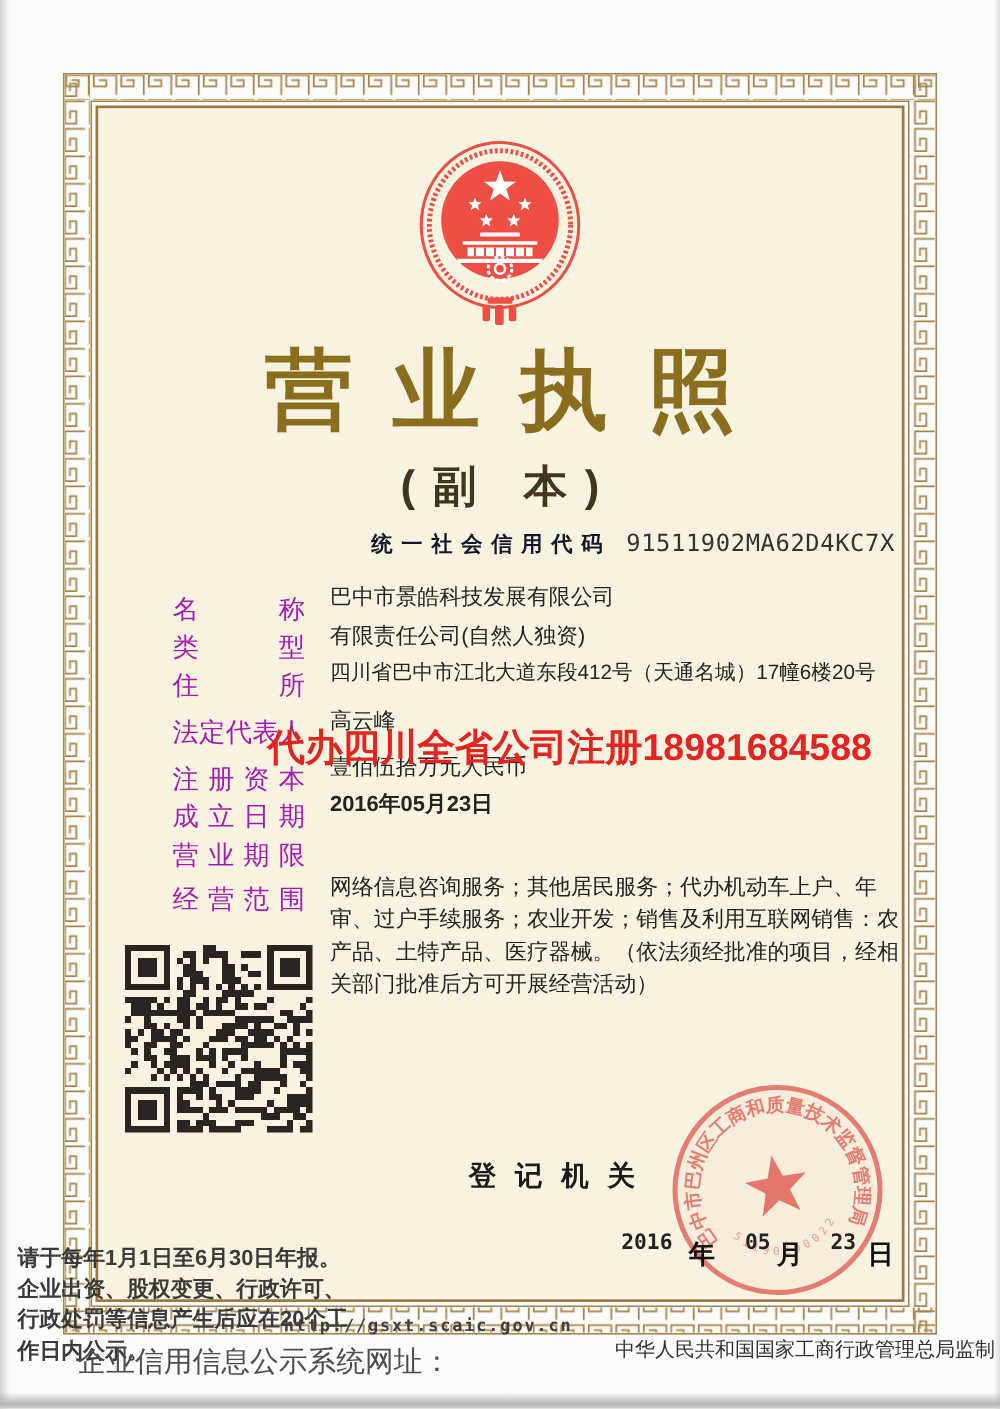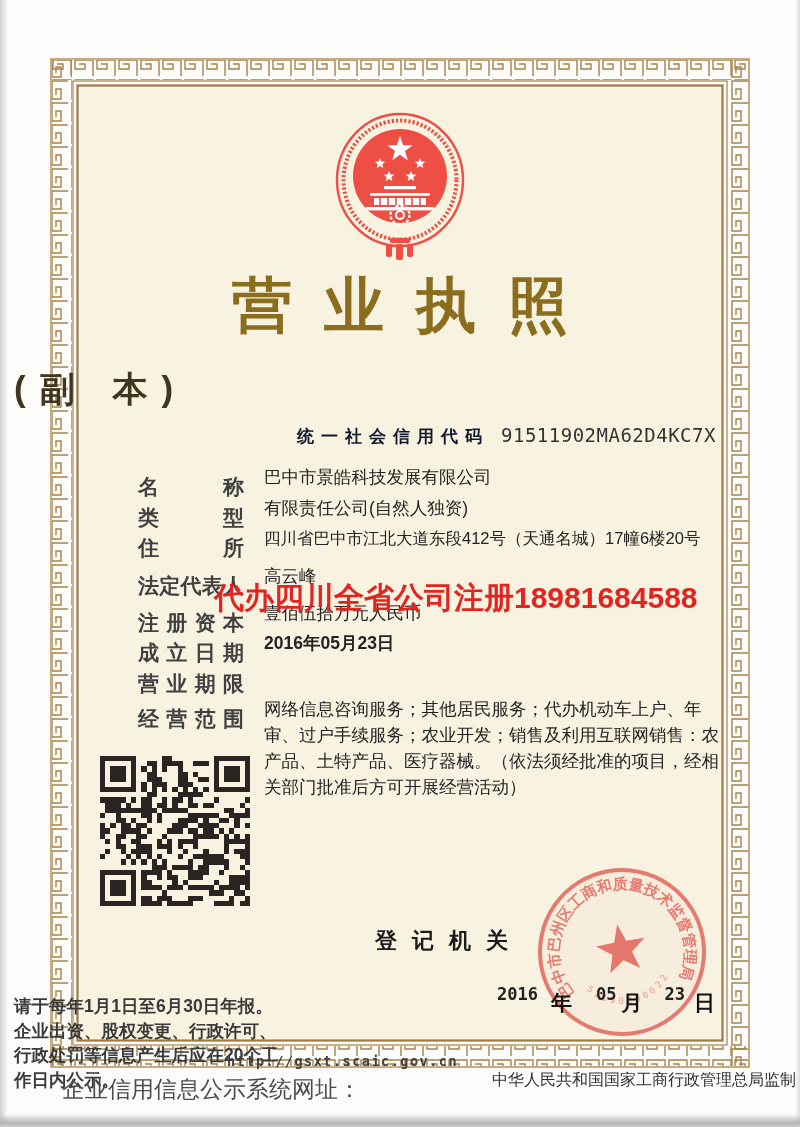--- a/index.html
+++ b/index.html
@@ -13,32 +13,32 @@
   
   .edge-left{left:0;top:0;width:8px;height:1127px;background:linear-gradient(90deg,#cfcfcd,rgba(255,255,255,0));z-index:8;}
   .edge-right{right:0;top:0;width:5px;height:1127px;background:linear-gradient(270deg,#dcdcda,rgba(255,255,255,0));z-index:8;}
   .edge-bottom{left:0;bottom:0;width:800px;height:13px;background:linear-gradient(180deg,rgba(255,255,255,0),#b5b5b3 70%,#cfcfcd);z-index:8;}
   
   .frame{left:50px;top:58px;z-index:1;}
   
   .emblem{left:334px;top:112px;z-index:3;}
   
   .title{left:0;top:266px;width:800px;text-align:center;
-    font-size:60px;font-weight:900;color:#8b6e1d;
+    font-size:70px;font-weight:900;color:#8b6e1d;
     letter-spacing:32px;text-indent:32px;z-index:3;white-space:nowrap;}
-  .subtitle{left:0;top:366px;width:800px;
+  .subtitle{left:0;top:366px;width:800px;text-align:center;
     font-size:35px;font-weight:700;color:#41351e;letter-spacing:14px;text-indent:14px;z-index:3;}
   
   .code-line{left:297px;top:424px;z-index:3;white-space:nowrap;}
   .code-line .lab{font-size:17px;font-weight:700;letter-spacing:7px;color:#0f172a;}
   .code-line .val{font-size:19px;font-family:"DejaVu Sans Mono","Liberation Mono",monospace;color:#333;margin-left:12px;letter-spacing:0.5px;}
   
   .fields{left:138px;top:464px;width:590px;z-index:3;}
   .row{position:absolute;left:0;display:flex;align-items:flex-start;width:590px;}
-  .row .lbl{width:106px;flex:0 0 106px;font-size:21px;font-weight:700;color:#404040;
+  .row .lbl{width:106px;flex:0 0 106px;font-size:21px;font-weight:400;color:#a21caf;
     text-align:justify;text-align-last:justify;text-justify:inter-character;position:relative;top:9px;}
   .row .val{margin-left:20px;font-size:17.5px;color:#232323;line-height:26px;}
   .row.addr .val{font-size:16.5px;white-space:nowrap;}
   .row.bolded .val{font-weight:600;}
   .row.scope .val{width:462px;}
   
   .watermark{left:214px;top:578px;font-size:30px;font-weight:700;color:#e32420;white-space:nowrap;z-index:6;}
   
   .qr{left:100px;top:756px;z-index:3;}
   

